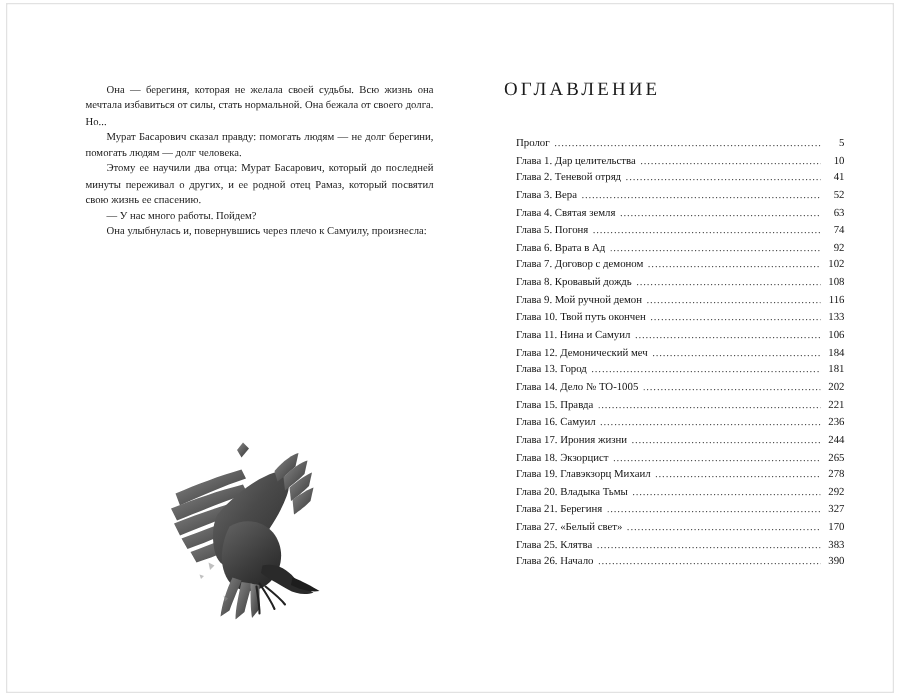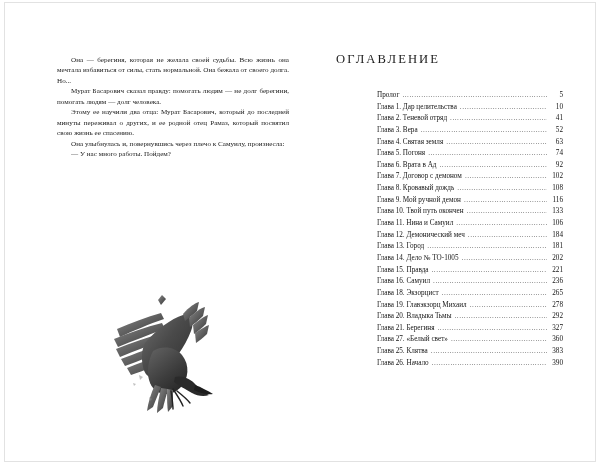--- a/index.html
+++ b/index.html
@@ -86,21 +86,20 @@
     font-size: 7.2px;
     color: #141414;
   }
 
   .toc-row {
     display: flex;
     align-items: flex-end;
     height: 11.65px;
     line-height: 11.65px;
     white-space: nowrap;
-    margin-left: 33px;
   }
   .toc-label { flex: 0 0 auto; padding-right: 2px; }
   .toc-dots {
     flex: 1 1 auto;
     overflow: hidden;
     margin: 0 1px;
     position: relative;
     height: 11.65px;
   }
   .toc-dots::after {
@@ -125,22 +124,22 @@
 <body>
 
 <div class="book-spread">
 
   <div class="page page-left">
 
     <div class="body-text">
       <p>Она — берегиня, которая не желала своей судьбы. Всю жизнь она мечтала избавиться от силы, стать нормальной. Она бежала от своего долга. Но...</p>
       <p>Мурат Басарович сказал правду: помогать людям — не долг берегини, помогать людям — долг человека.</p>
       <p>Этому ее научили два отца: Мурат Басарович, который до последней минуты переживал о других, и ее родной отец Рамаз, который посвятил свою жизнь ее спасению.</p>
+      <p>— У нас много работы. Пойдем?</p>
       <p>Она улыбнулась и, повернувшись через плечо к Самуилу, произнесла:</p>
-      <p>— У нас много работы. Пойдем?</p>
     </div>
 
     <div class="raven-wrap">
       <svg viewBox="0 0 120 128" xmlns="http://www.w3.org/2000/svg" aria-hidden="true">
         <defs>
           <linearGradient id="featherDark" x1="0" y1="0" x2="1" y2="1">
             <stop offset="0%" stop-color="#6d6d6d"></stop>
             <stop offset="45%" stop-color="#4a4a4a"></stop>
             <stop offset="100%" stop-color="#2e2e2e"></stop>
           </linearGradient>
@@ -305,20 +304,25 @@
         <span class="toc-dots"></span>
         <span class="toc-page">221</span>
       </div>
 
       <div class="toc-row">
         <span class="toc-label">Глава 16. Самуил</span>
         <span class="toc-dots"></span>
         <span class="toc-page">236</span>
       </div>
 
+      <div class="toc-row">
+        <span class="toc-label">Глава 17. Ирония жизни</span>
+        <span class="toc-dots"></span>
+        <span class="toc-page">244</span>
+      </div>
 
       <div class="toc-row">
         <span class="toc-label">Глава 18. Экзорцист</span>
         <span class="toc-dots"></span>
         <span class="toc-page">265</span>
       </div>
 
       <div class="toc-row">
         <span class="toc-label">Глава 19. Главэкзорц Михаил</span>
         <span class="toc-dots"></span>
@@ -334,21 +338,21 @@
       <div class="toc-row">
         <span class="toc-label">Глава 21. Берегиня</span>
         <span class="toc-dots"></span>
         <span class="toc-page">327</span>
       </div>
 
 
       <div class="toc-row">
         <span class="toc-label">Глава 27. «Белый свет»</span>
         <span class="toc-dots"></span>
-        <span class="toc-page">360</span>
+        <span class="toc-page">170</span>
       </div>
 
 
       <div class="toc-row">
         <span class="toc-label">Глава 25. Клятва</span>
         <span class="toc-dots"></span>
         <span class="toc-page">383</span>
       </div>
 
       <div class="toc-row">

